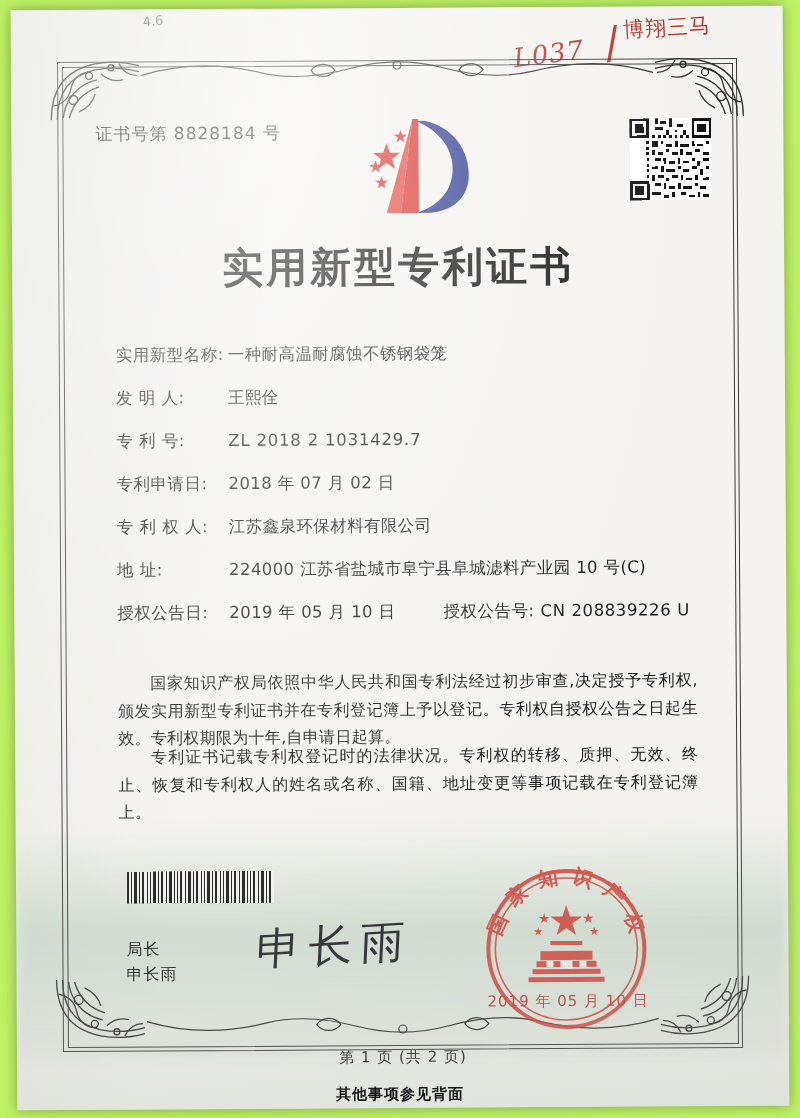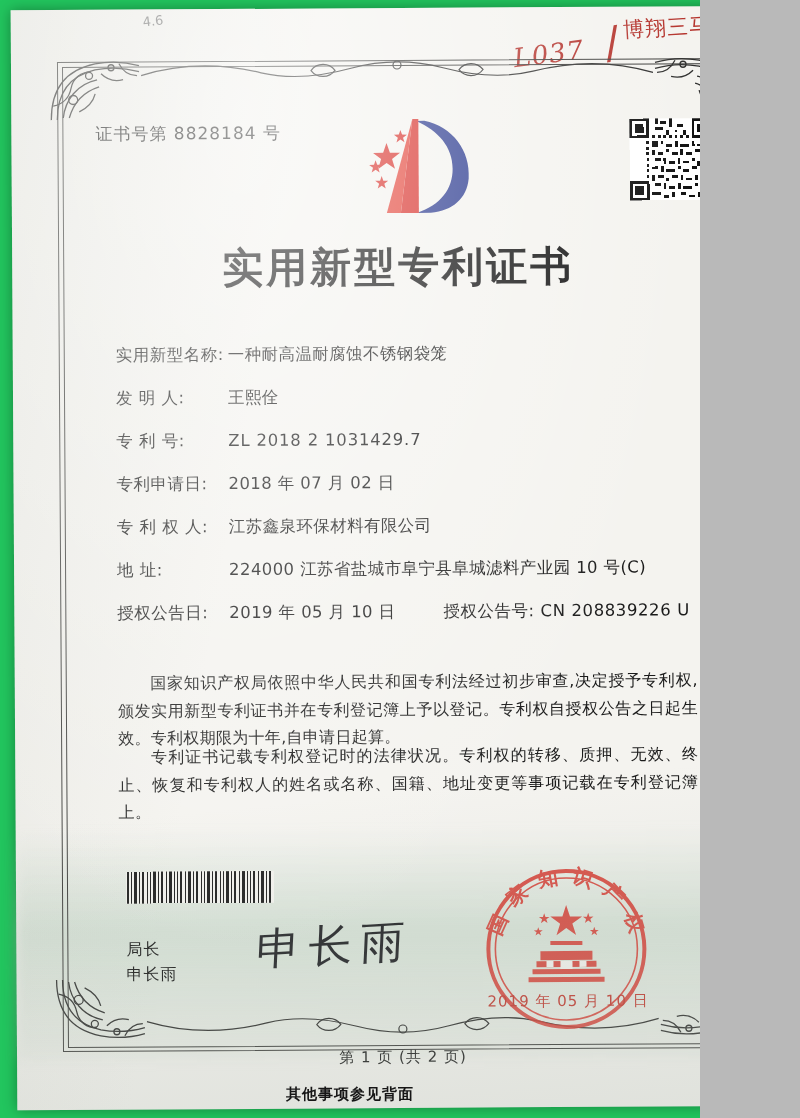--- a/index.html
+++ b/index.html
@@ -9,23 +9,23 @@
   }
   body {
     width: 800px;
     height: 1118px;
     overflow: hidden;
     font-family: "DejaVu Sans", sans-serif;
   }
 
   #page {
     position: relative;
-    width: 700px;
+    width: 800px;
     height: 1118px;
-    background: #22c55e;
+    background: #bef264;
     overflow: hidden;
   }
 
   
   .sheet {
     position: absolute;
     left: 14px;
     top: 8px;
     width: 772px;
     height: 1100px;

